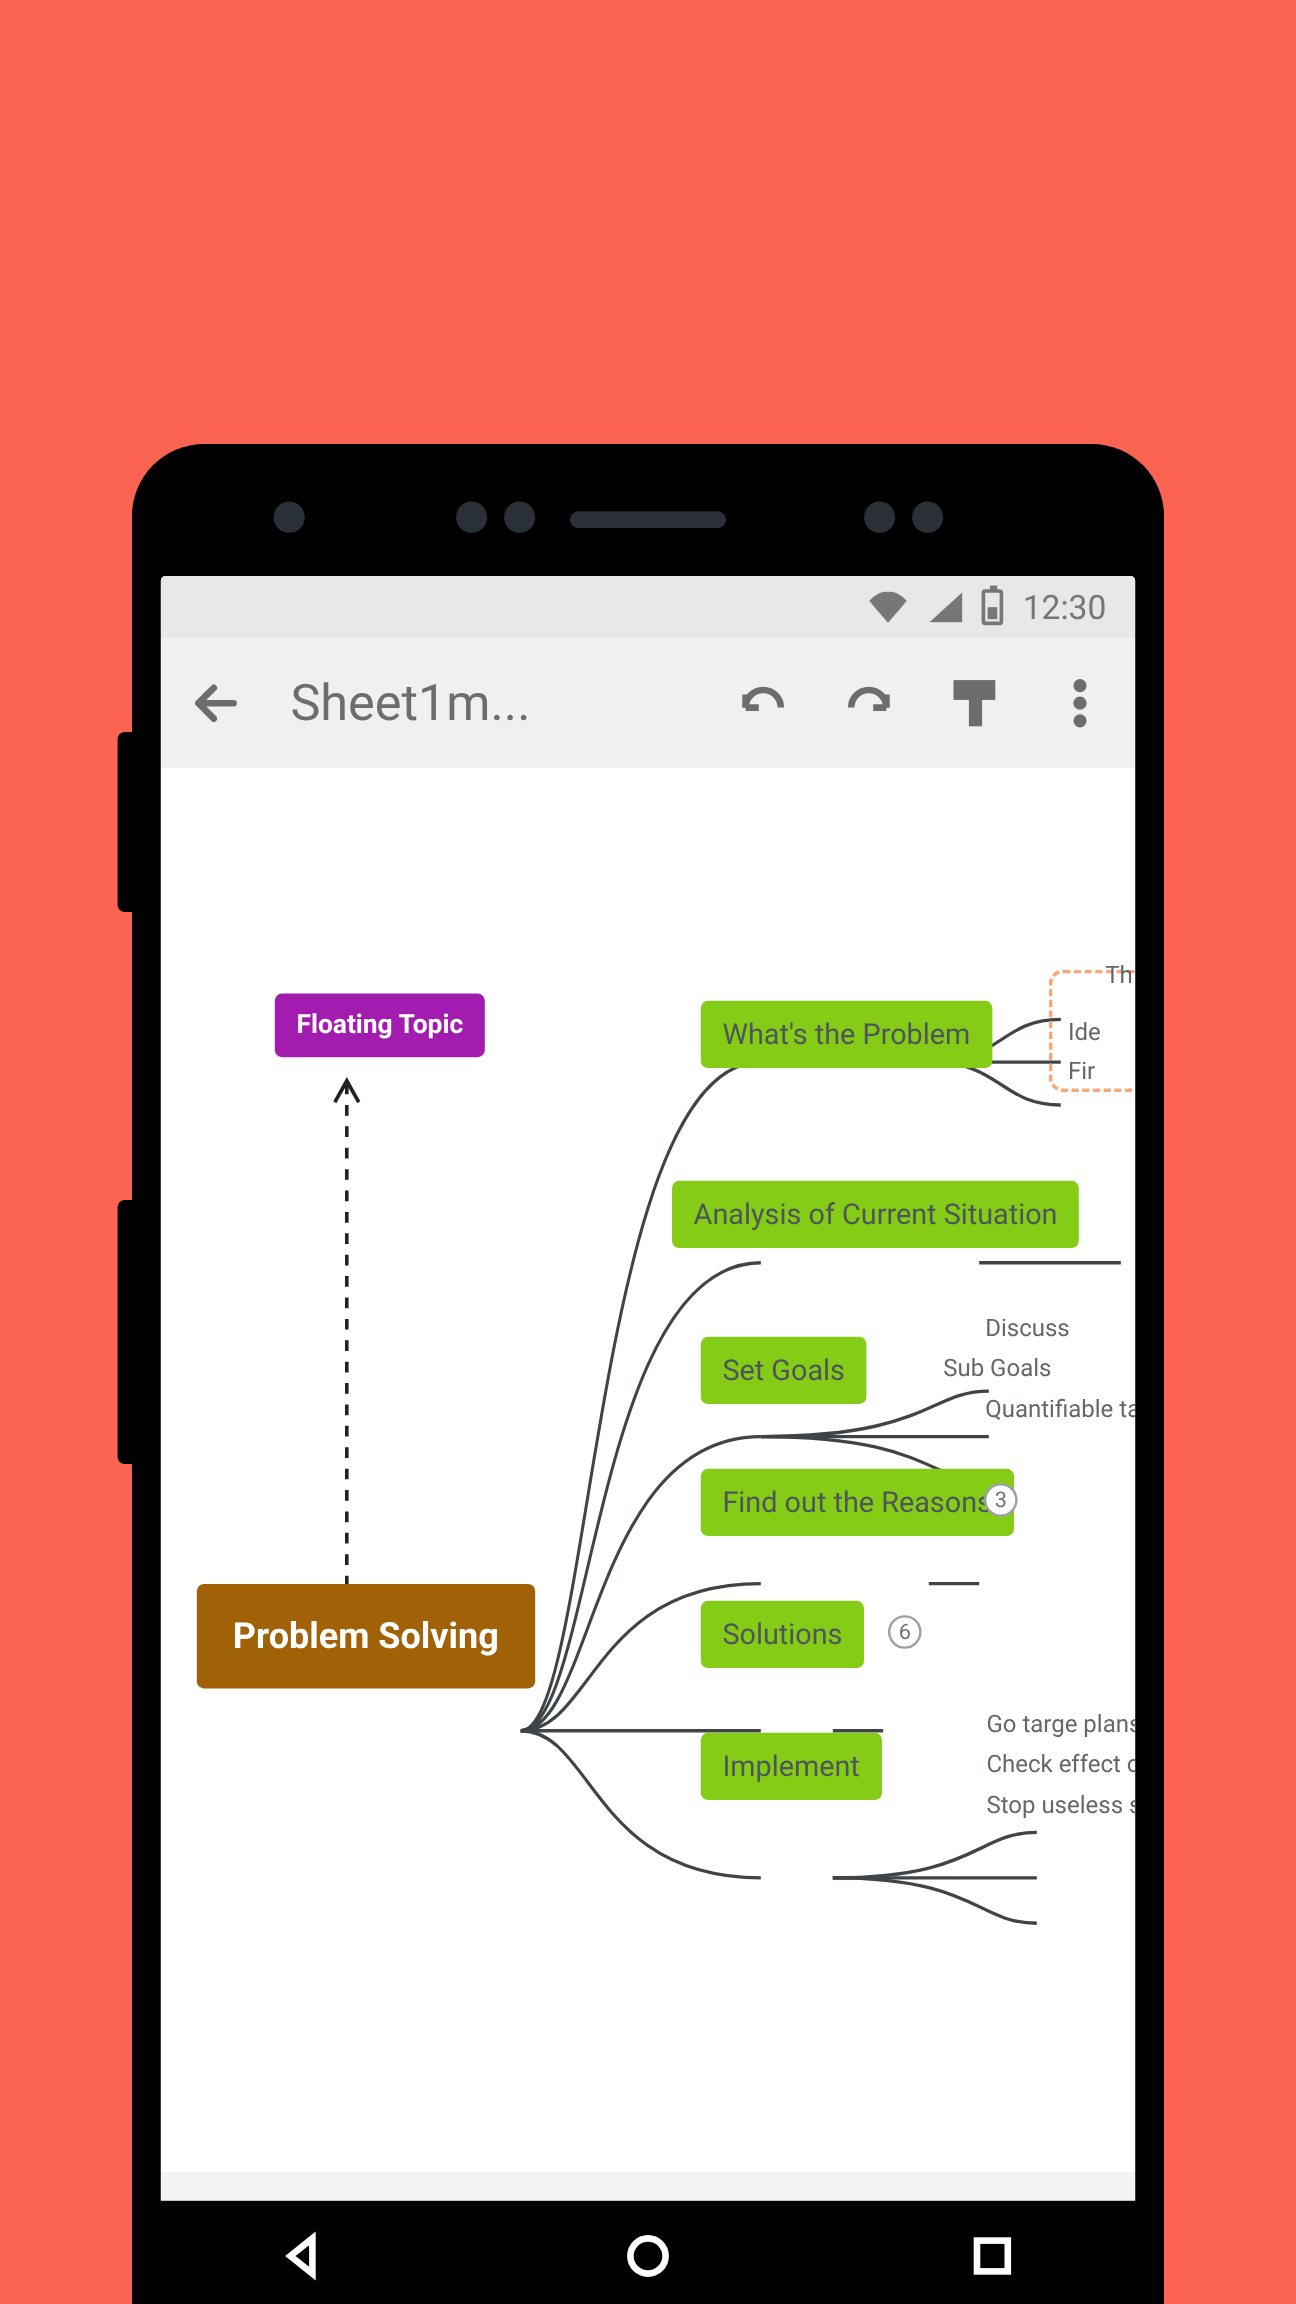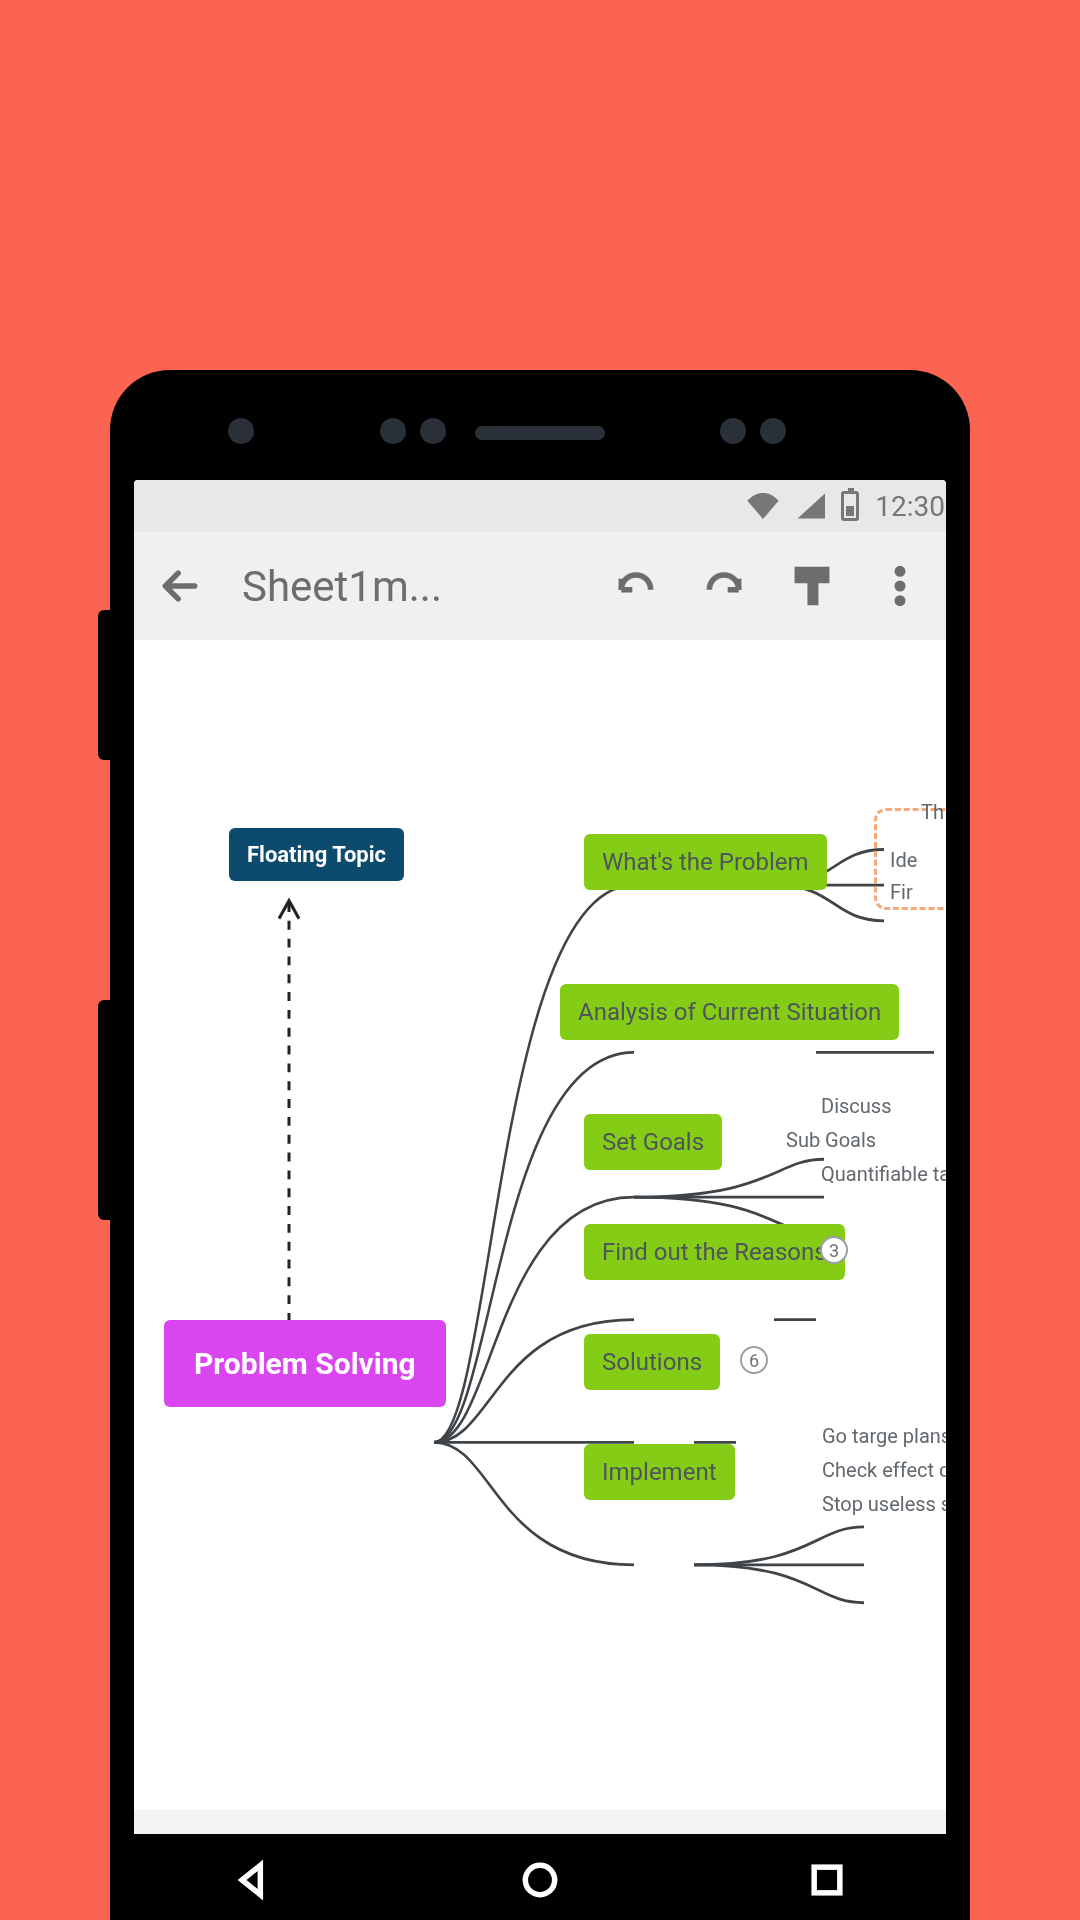--- a/index.html
+++ b/index.html
@@ -66,21 +66,21 @@
   flex-direction: column;
 }
 
 
 .statusbar {
   height: 52px;
   background: #e8e8e8;
   display: flex;
   align-items: center;
   justify-content: flex-end;
-  padding: 0 1px;
+  padding: 0 24px;
   gap: 16px;
   color: #777;
   font-size: 28px;
 }
 .statusbar svg { fill: #777; }
 .batt { width:18px; height:30px; border:3px solid #777; border-radius:3px; position:relative; }
 .batt::before{ content:""; position:absolute; top:-6px; left:4px; width:6px; height:4px; background:#777; }
 .batt::after{ content:""; position:absolute; bottom:2px; left:2px; right:2px; height:10px; background:#777; }
 
 
@@ -107,28 +107,28 @@
 .node {
   position: absolute;
   border-radius: 6px;
   font-size: 24px;
   color: #4e555b;
   background: #84cc16;
   padding: 14px 18px;
   white-space: nowrap;
 }
 .node.root {
-  background: #d946ef;
+  background: #a16207;
   color: #fff;
   font-weight: 700;
   font-size: 30px;
   padding: 26px 30px;
 }
 .node.floating {
-  background: #0c4a6e;
+  background: #a21caf;
   color: #fff;
   font-weight: 700;
   font-size: 22px;
   padding: 14px 18px;
 }
 .subtext {
   position: absolute;
   font-size: 20px;
   color: #62686d;
   white-space: nowrap;

